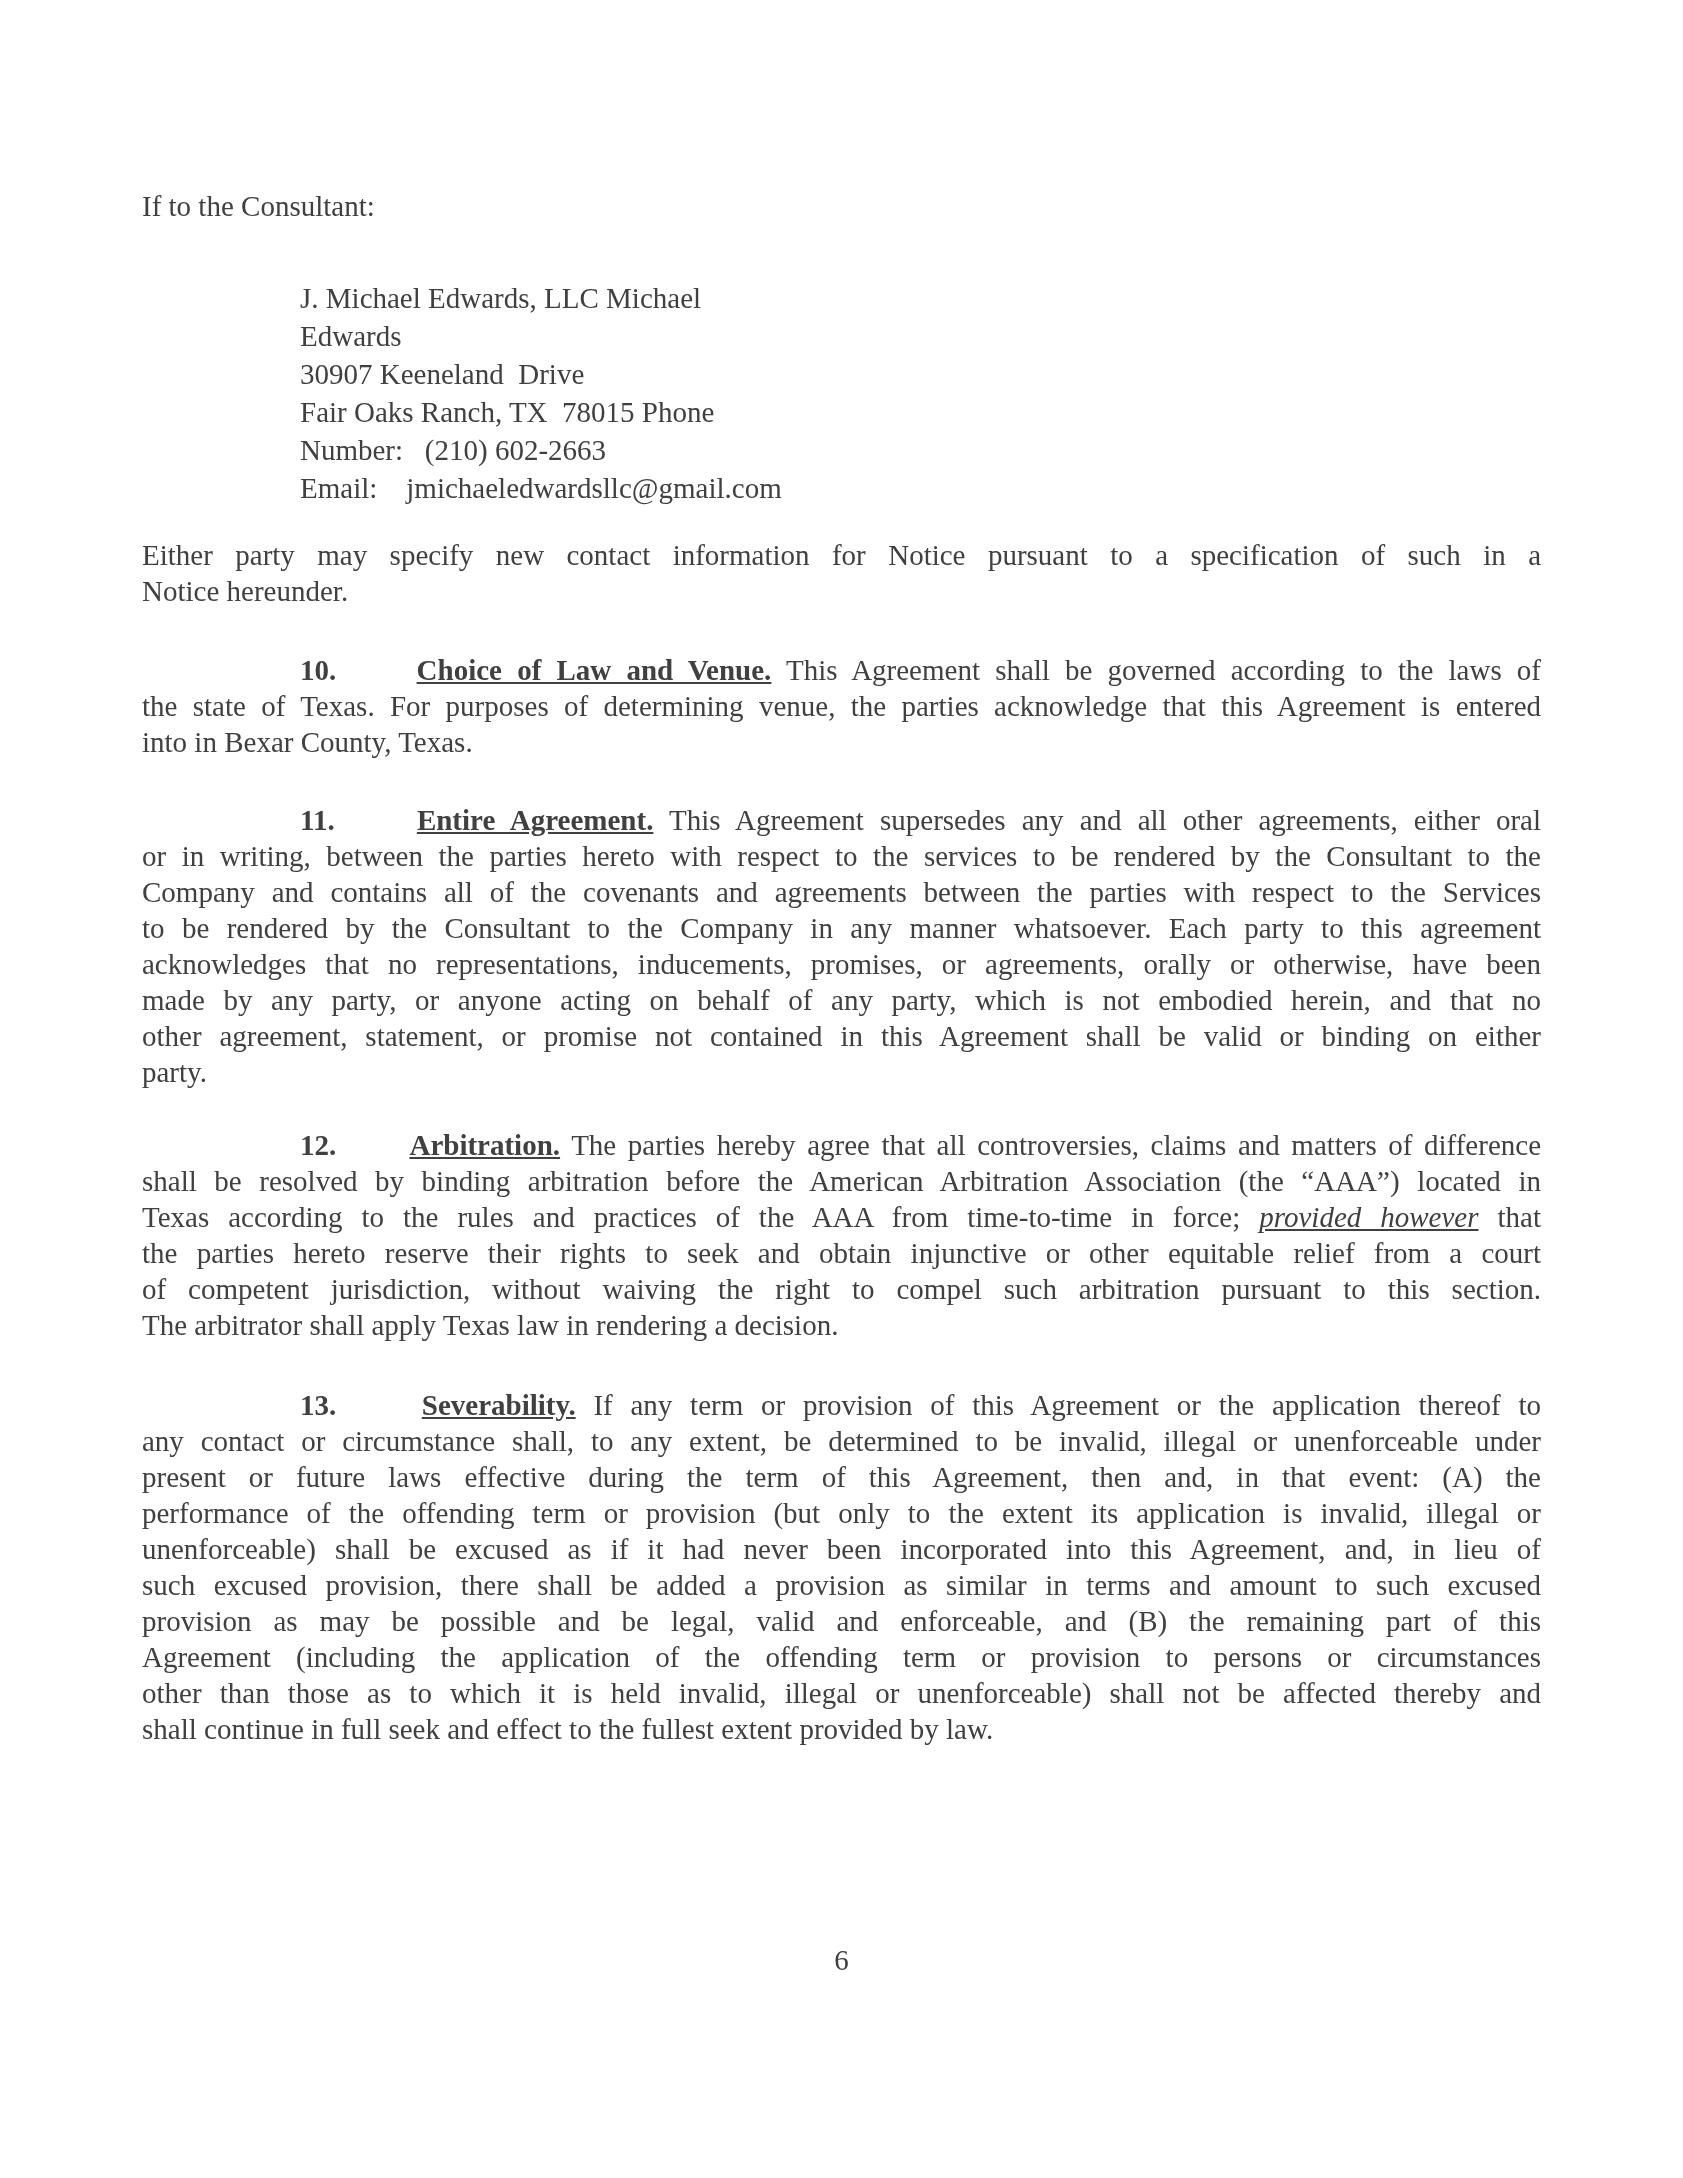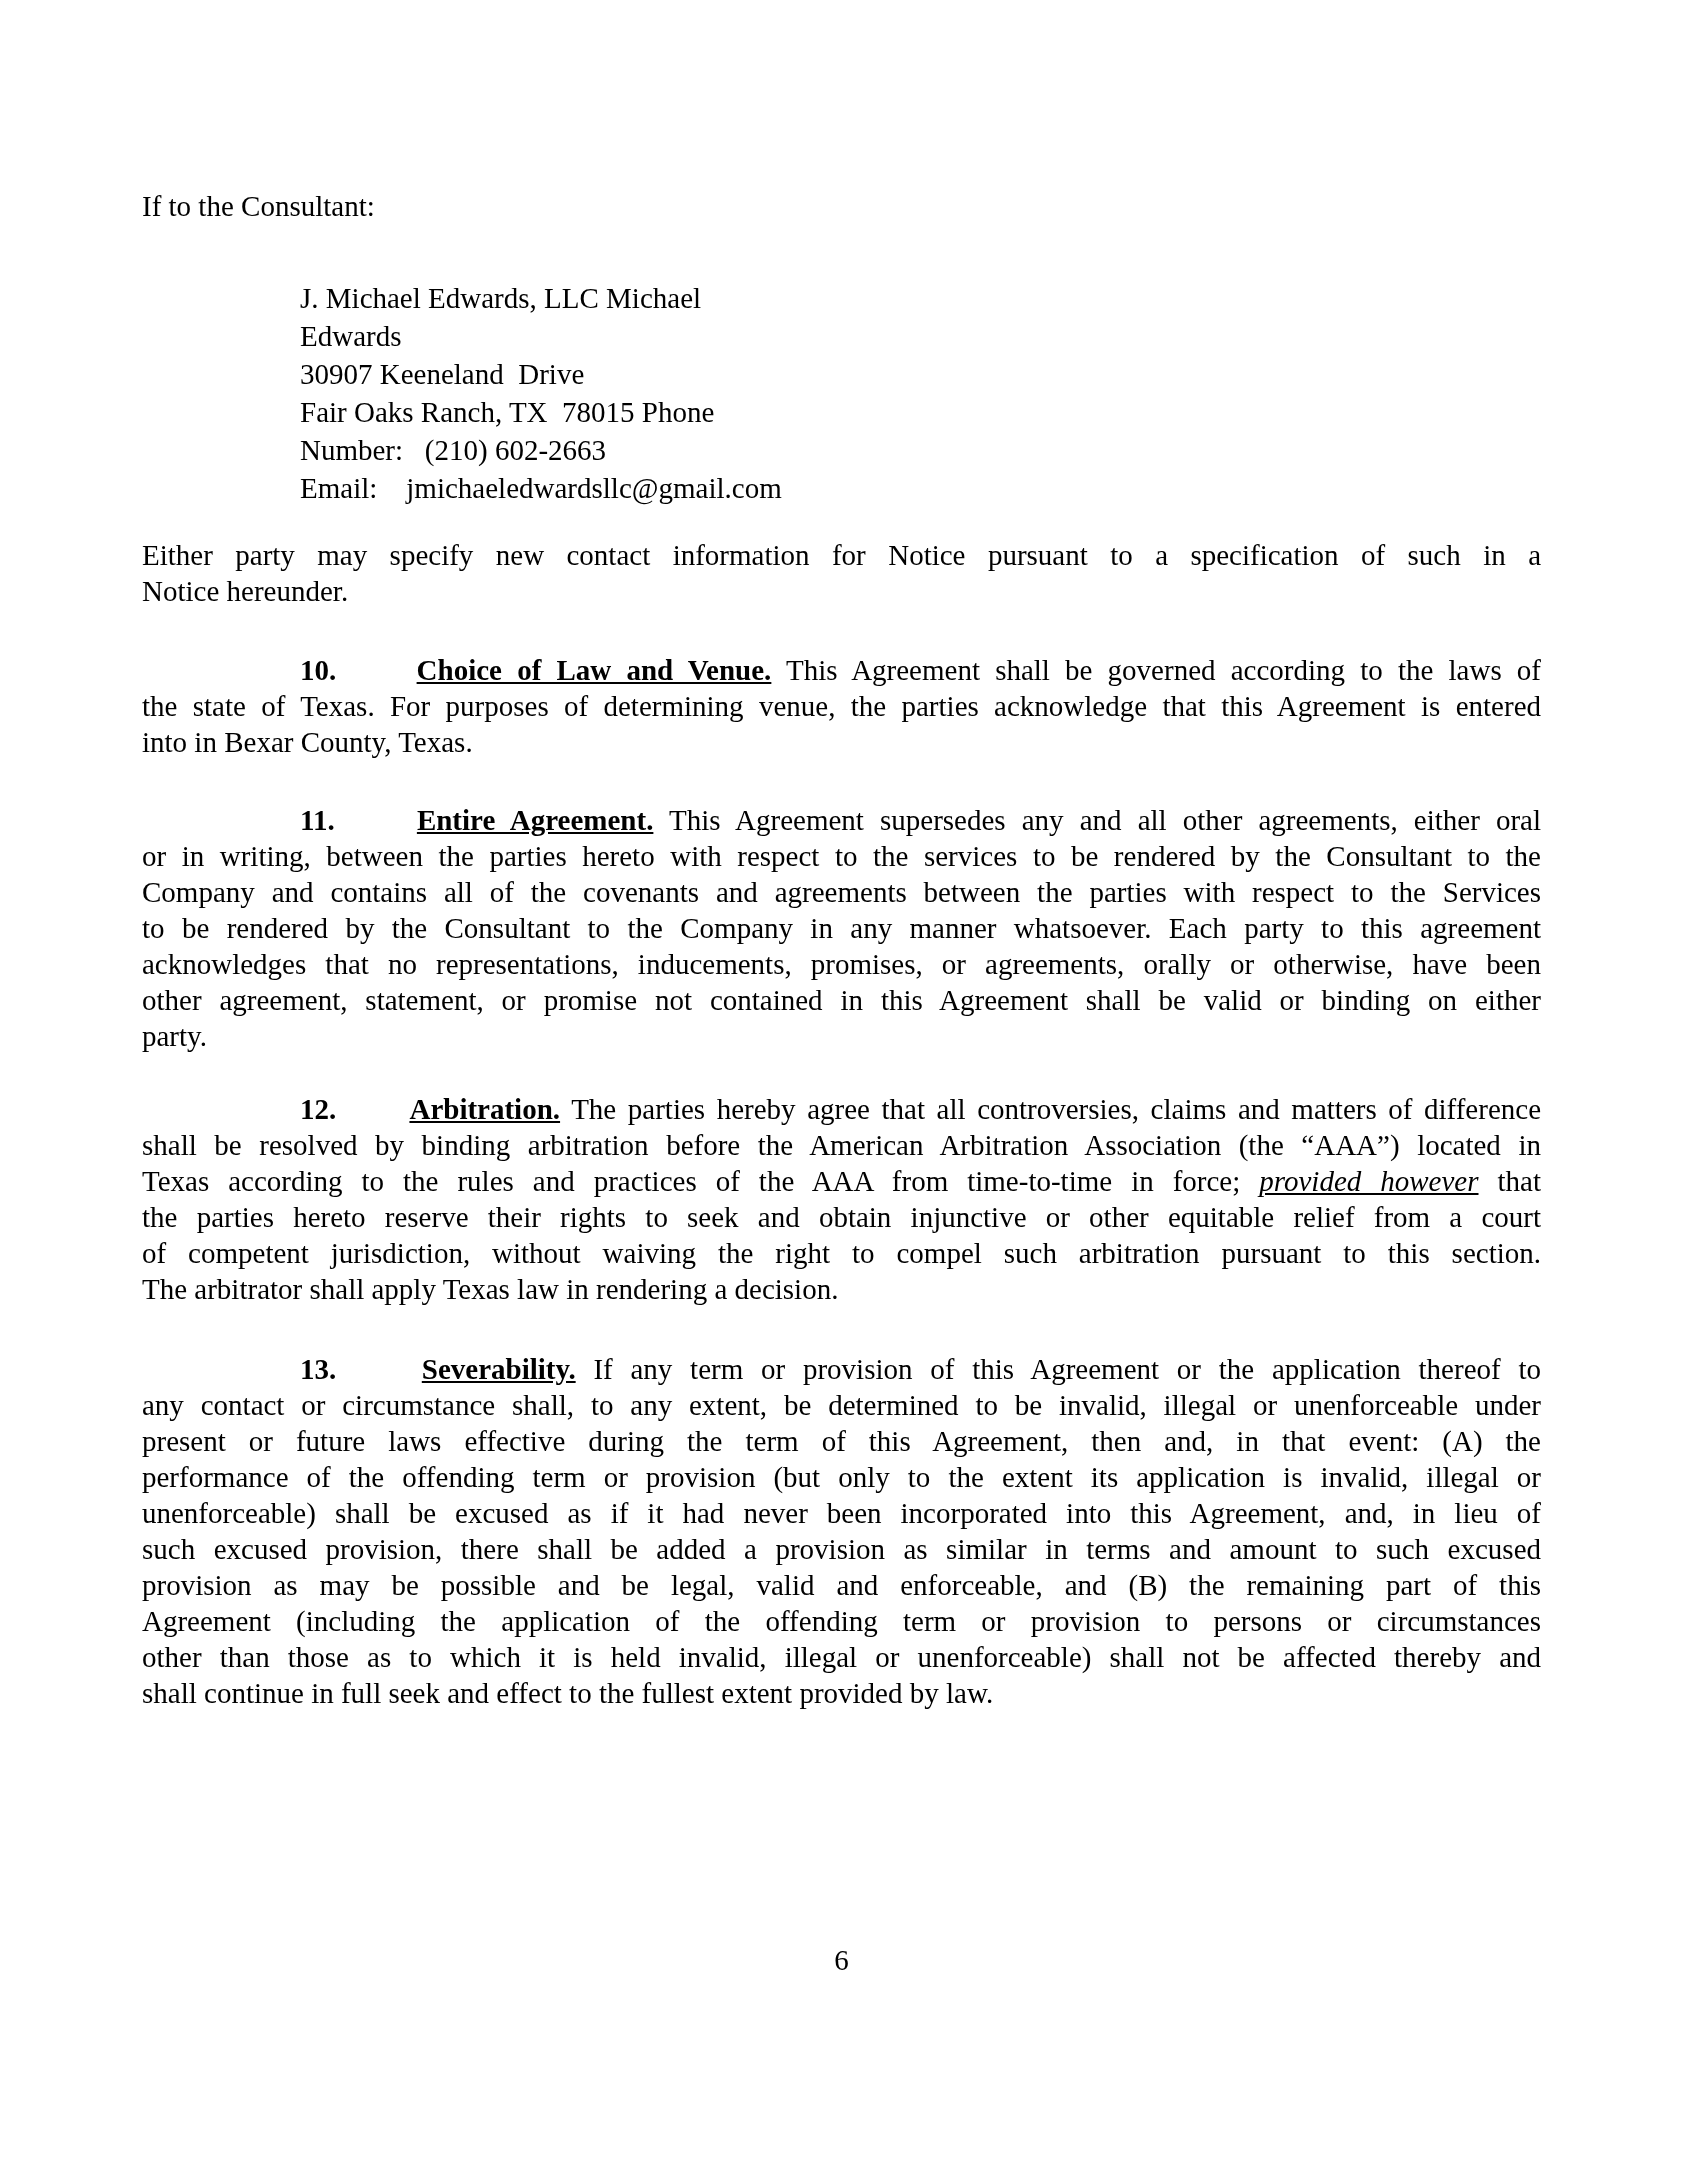--- a/index.html
+++ b/index.html
@@ -9,21 +9,21 @@
   }
   .page {
     position: relative;
     width: 1683px;
     height: 2178px;
     background: #ffffff;
     box-sizing: border-box;
     padding: 188px 142px 0 142px;
     font-family: "Liberation Serif", "DejaVu Serif", serif;
     font-size: 29px;
-    color: #000000;
+    color: #404040;
     overflow: hidden;
   }
   .line {
     line-height: 36px;
     text-align: justify;
     text-align-last: justify;
     white-space: normal;
   }
   .line.last {
     text-align-last: left;
@@ -106,20 +106,21 @@
     <div class="line heading-line">
       <span class="num">11.</span>
       <span class="tab"></span>
       <span class="head">Entire Agreement.</span>
       <span>This Agreement supersedes any and all other agreements, either oral</span>
     </div>
     <div class="line">or in writing, between the parties hereto with respect to the services to be rendered by the Consultant to the</div>
     <div class="line">Company and contains all of the covenants and agreements between the parties with respect to the Services</div>
     <div class="line">to be rendered by the Consultant to the Company in any manner whatsoever. Each party to this agreement</div>
     <div class="line">acknowledges that no representations, inducements, promises, or agreements, orally or otherwise, have been</div>
+    <div class="line">made by any party, or anyone acting on behalf of any party, which is not embodied herein, and that no</div>
     <div class="line">other agreement, statement, or promise not contained in this Agreement shall be valid or binding on either</div>
     <div class="line last">party.</div>
   </div>
 
   <div class="section-12">
     <div class="line heading-line">
       <span class="num">12.</span>
       <span class="tab"></span>
       <span class="head">Arbitration.</span>
       <span>The parties hereby agree that all controversies, claims and matters of difference</span>

